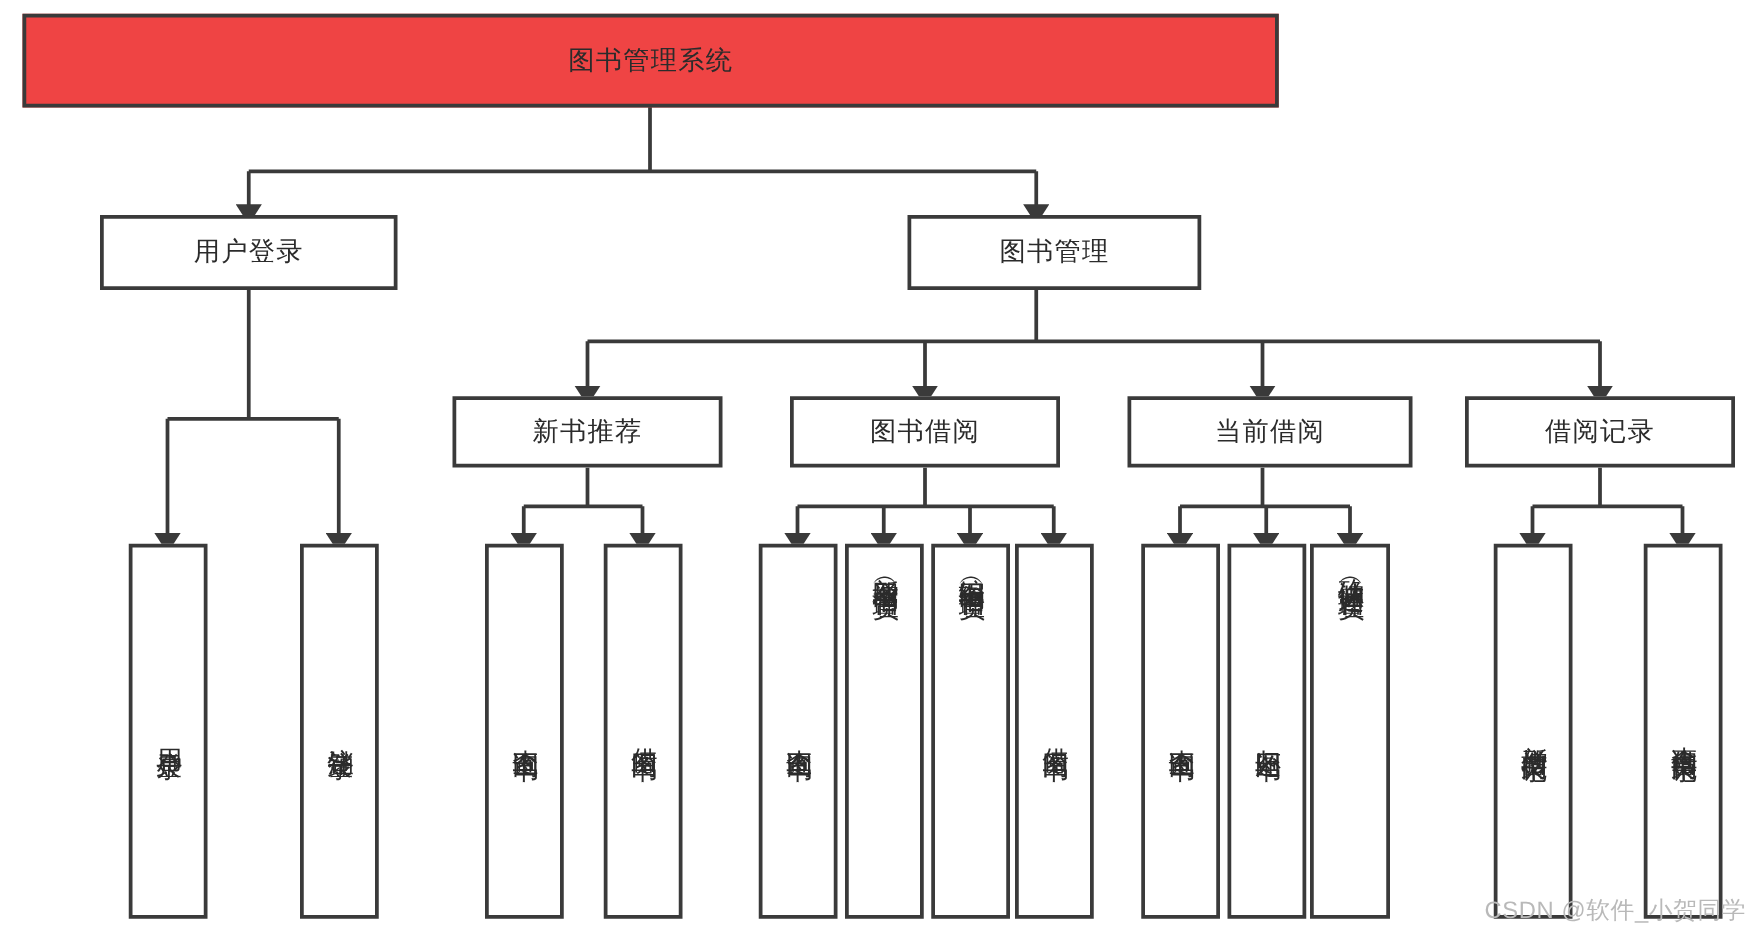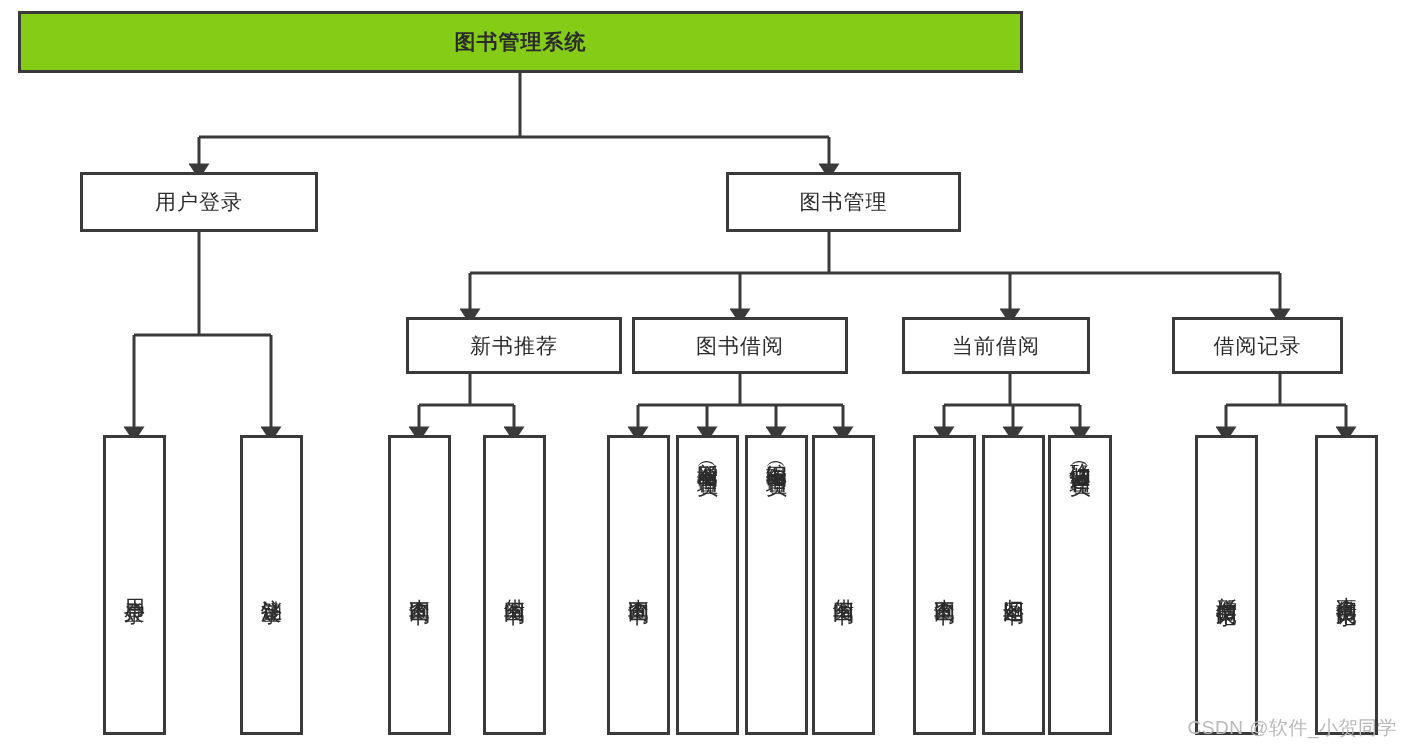--- a/index.html
+++ b/index.html
@@ -111,39 +111,39 @@
       <line x1="944" y1="405" x2="1080" y2="405" stroke="#3a3a3a" stroke-width="3"></line>
       <line x1="944" y1="405" x2="944" y2="433" stroke="#3a3a3a" stroke-width="3" marker-end="url(#arrowhead)"></line>
       <line x1="1013" y1="405" x2="1013" y2="433" stroke="#3a3a3a" stroke-width="3" marker-end="url(#arrowhead)"></line>
       <line x1="1080" y1="405" x2="1080" y2="433" stroke="#3a3a3a" stroke-width="3" marker-end="url(#arrowhead)"></line>
       <line x1="1280" y1="374" x2="1280" y2="405" stroke="#3a3a3a" stroke-width="3"></line>
       <line x1="1226" y1="405" x2="1346" y2="405" stroke="#3a3a3a" stroke-width="3"></line>
       <line x1="1226" y1="405" x2="1226" y2="433" stroke="#3a3a3a" stroke-width="3" marker-end="url(#arrowhead)"></line>
       <line x1="1346" y1="405" x2="1346" y2="433" stroke="#3a3a3a" stroke-width="3" marker-end="url(#arrowhead)"></line>
     </svg>
   <div id="node-layer">
-      <div class="node-box" style="left: 18px; top: 11px; width: 1005px; height: 62px; border-color: rgb(58, 58, 58); background: #84cc16; font-weight: bold;">
+      <div class="node-box" style="left: 18px; top: 11px; width: 1005px; height: 75px; border-color: rgb(58, 58, 58); background: #ef4444;">
         <span class="node-label-h" style="color: rgb(43, 43, 43);">图书管理系统</span>
       </div>
       <div class="node-box" style="left: 80px; top: 172px; width: 238px; height: 60px; border-color: rgb(58, 58, 58); background: rgb(255, 255, 255);">
         <span class="node-label-h" style="color: rgb(43, 43, 43);">用户登录</span>
       </div>
       <div class="node-box" style="left: 726px; top: 172px; width: 235px; height: 60px; border-color: rgb(58, 58, 58); background: rgb(255, 255, 255);">
         <span class="node-label-h" style="color: rgb(43, 43, 43);">图书管理</span>
       </div>
-      <div class="node-box" style="left: 362px; top: 317px; width: 216px; height: 57px; border-color: rgb(58, 58, 58); background: rgb(255, 255, 255); margin-left: 44px;">
+      <div class="node-box" style="left: 362px; top: 317px; width: 216px; height: 57px; border-color: rgb(58, 58, 58); background: rgb(255, 255, 255);">
         <span class="node-label-h" style="color: rgb(43, 43, 43);">新书推荐</span>
       </div>
       <div class="node-box" style="left: 632px; top: 317px; width: 216px; height: 57px; border-color: rgb(58, 58, 58); background: rgb(255, 255, 255);">
         <span class="node-label-h" style="color: rgb(43, 43, 43);">图书借阅</span>
       </div>
-      <div class="node-box" style="left: 902px; top: 317px; width: 188px; height: 57px; border-color: rgb(58, 58, 58); background: rgb(255, 255, 255);">
+      <div class="node-box" style="left: 902px; top: 317px; width: 228px; height: 57px; border-color: rgb(58, 58, 58); background: rgb(255, 255, 255);">
         <span class="node-label-h" style="color: rgb(43, 43, 43);">当前借阅</span>
       </div>
-      <div class="node-box" style="left: 1172px; top: 317px; width: 171px; height: 57px; border-color: rgb(58, 58, 58); background: rgb(255, 255, 255);">
+      <div class="node-box" style="left: 1172px; top: 317px; width: 216px; height: 57px; border-color: rgb(58, 58, 58); background: rgb(255, 255, 255);">
         <span class="node-label-h" style="color: rgb(43, 43, 43);">借阅记录</span>
       </div>
       <div class="node-box leaf-box center-v" style="left: 103px; top: 435px; width: 63px; height: 300px; border-color: rgb(58, 58, 58); background: rgb(255, 255, 255);">
         <span class="node-label-v" style="color: rgb(43, 43, 43);">用户登录</span>
       </div>
       <div class="node-box leaf-box center-v" style="left: 240px; top: 435px; width: 63px; height: 300px; border-color: rgb(58, 58, 58); background: rgb(255, 255, 255);">
         <span class="node-label-v" style="color: rgb(43, 43, 43);">注销登录</span>
       </div>
       <div class="node-box leaf-box center-v" style="left: 388px; top: 435px; width: 63px; height: 300px; border-color: rgb(58, 58, 58); background: rgb(255, 255, 255);">
         <span class="node-label-v" style="color: rgb(43, 43, 43);">查询图书</span>

